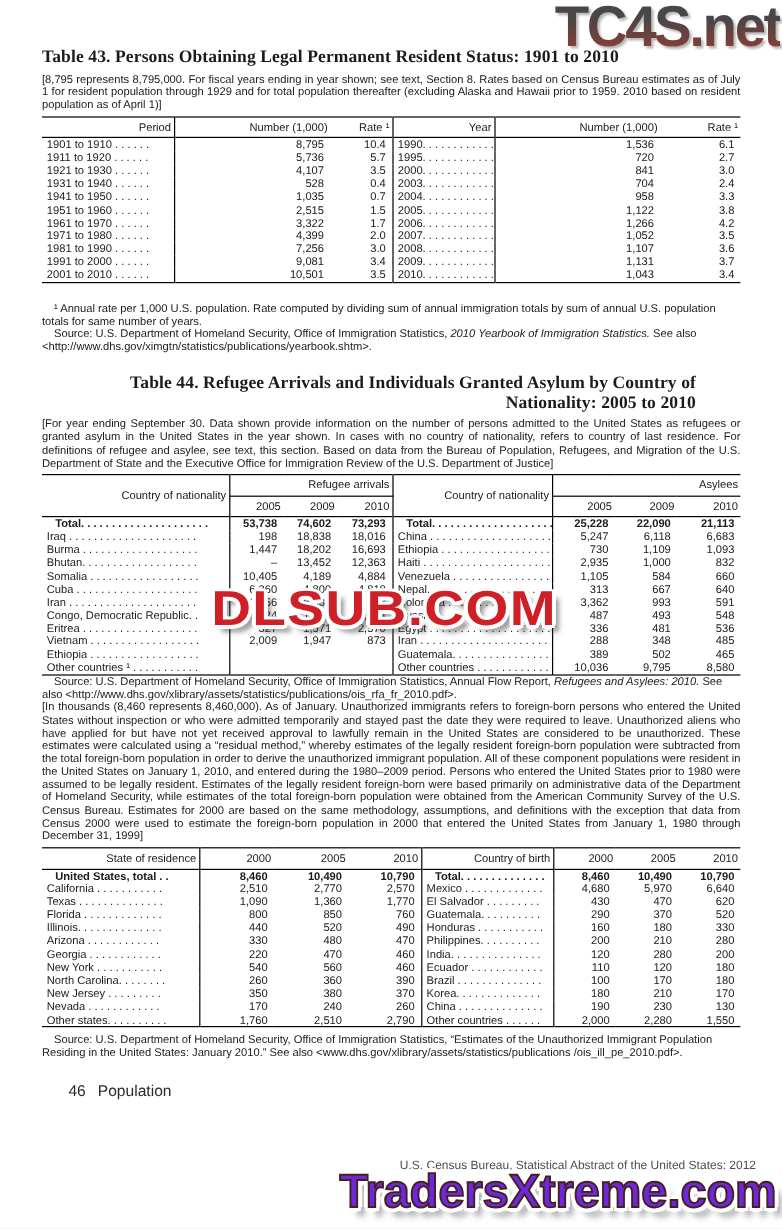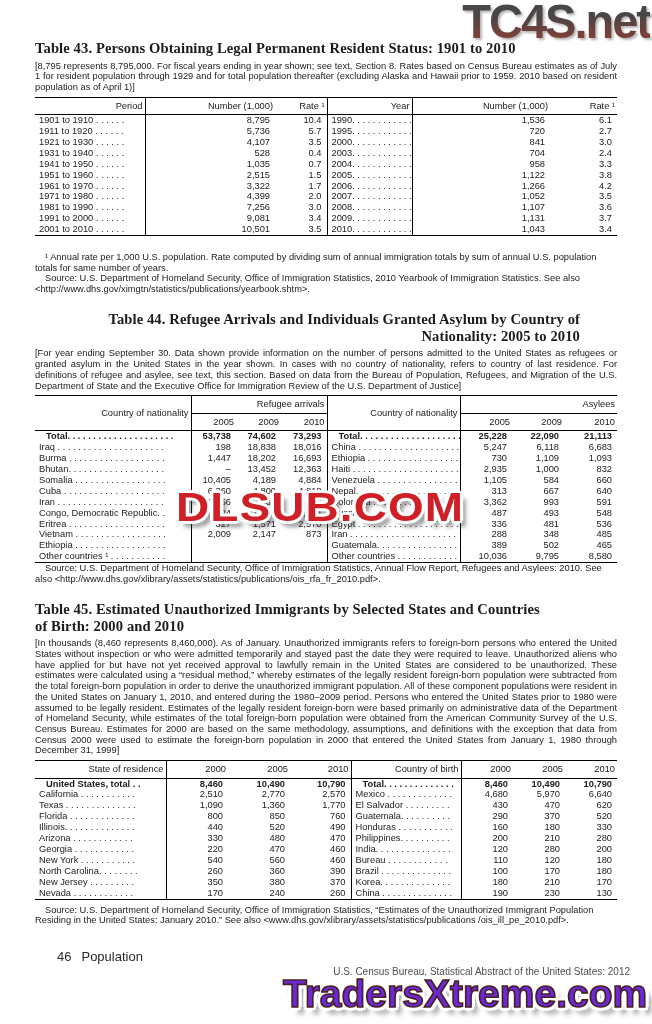--- a/index.html
+++ b/index.html
@@ -25,21 +25,21 @@
 
   .t43 td:nth-child(1),.t43 td:nth-child(3),.t43 td:nth-child(4){border-right:1px solid #000;}
   .t43 td:nth-child(1),.t43 td:nth-child(4){text-align:left;}
   .t8 td:nth-child(1),.t8 td:nth-child(4),.t8 td:nth-child(5){border-right:1px solid #000;}
   .t8 td:nth-child(1),.t8 td:nth-child(5){text-align:left;}
   th.bR{border-right:1px solid #000;}
   th.spanner{border-bottom:1px solid #000;padding-left:30px;}
 
   .footnote,.source{font-size:9.3px;line-height:10.6px;margin:0;text-indent:10px;}
   .fn-block{margin-top:16px;margin-bottom:0;}
-  .source .it{margin-top:19px;}
+  .source .it{font-style:italic;margin-top:19px;}
   .sp1{margin-top:5px;}
   .gap-sec{margin-top:17px;}
 
   
   .wm{position:absolute;font-weight:bold;z-index:9;pointer-events:none;}
   .wm-top{top:-6px;right:2px;font-size:47px;letter-spacing:-2px;
           font-family:"Liberation Sans",sans-serif;
           background:linear-gradient(#4b474b 0%,#4a4547 40%,#7e4038 78%,#c4938a 100%);
           -webkit-background-clip:text;background-clip:text;color:transparent;
           filter:drop-shadow(2px 2px 1px rgba(120,120,120,.55));
@@ -50,21 +50,21 @@
             -2px -2px 0 #fff, 2px -2px 0 #fff, -2px 2px 0 #fff, 2px 2px 0 #fff,
             -3px 0 0 #fff, 3px 0 0 #fff, 0 -3px 0 #fff, 0 3px 0 #fff,
             5px 6px 4px rgba(60,60,60,.55);}
   .wm-bot{top:972px;left:283px;font-size:39px;letter-spacing:0px;color:#6d28d9;
           -webkit-text-stroke:1.6px #46201f;
           text-shadow:
             -3px -3px 0 #fff, 3px -3px 0 #fff, -3px 3px 0 #fff, 3px 3px 0 #fff,
             -4px 0 0 #fff, 4px 0 0 #fff, 0 -4px 0 #fff, 0 4px 0 #fff,
             6px 7px 5px rgba(90,90,90,.6);}
 
-  .page-footer-left{position:absolute;left:57px;top:949px;font-size:13px;color:#2a2a2a;}
+  .page-footer-left{position:absolute;left:57px;top:901px;font-size:13px;color:#2a2a2a;}
   .page-footer-left .num{margin-right:10px;}
   .page-footer-right{position:absolute;right:22px;top:966px;font-size:10px;color:#4e4e4e;}
 </style>
 </head>
 <body>
 
 <div class="page">
   <div class="content">
 
     <h2 class="tbl-title w-t43">Table 43. Persons Obtaining Legal Permanent Resident Status: 1901 to 2010</h2>
@@ -301,21 +301,21 @@
             <td>1,571</td>
             <td>2,570</td>
             <td class="lblcell">Egypt . . . . . . . . . . . . . . . . . . . .</td>
             <td>336</td>
             <td>481</td>
             <td>536</td>
           </tr>
           <tr>
             <td class="lblcell">Vietnam . . . . . . . . . . . . . . . . . .</td>
             <td>2,009</td>
-            <td>2,147</td>
+            <td>1,947</td>
             <td>873</td>
             <td class="lblcell">Iran  . . . . . . . . . . . . . . . . . . . . .</td>
             <td>288</td>
             <td>348</td>
             <td>485</td>
           </tr>
           <tr>
             <td class="lblcell">Ethiopia . . . . . . . . . . . . . . . . . .</td>
             <td></td>
             <td></td>
@@ -333,21 +333,20 @@
             <td class="lblcell">Other countries . . . . . . . . . . . .</td>
             <td>10,036</td>
             <td>9,795</td>
             <td>8,580</td>
           </tr>
         </tbody>
     </table>
 
     <p class="source"><span>Source: U.S. Department of Homeland Security, Office of Immigration Statistics, Annual Flow Report, </span><span class="it">Refugees and Asylees: 2010.</span><span> See also &lt;http://www.dhs.gov/xlibrary/assets/statistics/publications/ois_rfa_fr_2010.pdf&gt;.</span></p>
 
-    <h2 class="tbl-title w-t45 gap-sec">Table 45. Estimated Unauthorized Immigrants by Selected States and Countries of Birth: 2000 and 2010</h2>
     <p class="note">[In thousands (8,460 represents 8,460,000). As of January. Unauthorized immigrants refers to foreign-born persons who entered the United States without inspection or who were admitted temporarily and stayed past the date they were required to leave. Unauthorized aliens who have applied for but have not yet received approval to lawfully remain in the United States are considered to be unauthorized. These estimates were calculated using a “residual method,” whereby estimates of the legally resident foreign-born population were subtracted from the total foreign-born population in order to derive the unauthorized immigrant population. All of these component populations were resident in the United States on January 1, 2010, and entered during the 1980–2009 period. Persons who entered the United States prior to 1980 were assumed to be legally resident. Estimates of the legally resident foreign-born were based primarily on administrative data of the Department of Homeland Security, while estimates of the total foreign-born population were obtained from the American Community Survey of the U.S. Census Bureau. Estimates for 2000 are based on the same methodology, assumptions, and definitions with the exception that data from Census 2000 were used to estimate the foreign-born population in 2000 that entered the United States from January 1, 1980 through December 31, 1999]</p>
 
     <table class="t8">
       <colgroup>
         <col style="width:131px">
           <col style="width:62px">
           <col style="width:62px">
           <col style="width:61px">
         <col style="width:110px">
           <col style="width:52px">
@@ -435,21 +434,21 @@
             <td class="lblcell">India. . . . . . . . . . . . . . .</td>
             <td>120</td>
             <td>280</td>
             <td>200</td>
           </tr>
           <tr>
             <td class="lblcell">New York . . . . . . . . . . .</td>
             <td>540</td>
             <td>560</td>
             <td>460</td>
-            <td class="lblcell">Bureau . . . . . . . . . . . .</td>
+            <td class="lblcell">Ecuador . . . . . . . . . . . .</td>
             <td>110</td>
             <td>120</td>
             <td>180</td>
           </tr>
           <tr>
             <td class="lblcell">North Carolina. . . . . . . .</td>
             <td>260</td>
             <td>360</td>
             <td>390</td>
             <td class="lblcell">Brazil  . . . . . . . . . . . . . .</td>
@@ -470,20 +469,30 @@
           <tr>
             <td class="lblcell">Nevada  . . . . . . . . . . . .</td>
             <td>170</td>
             <td>240</td>
             <td>260</td>
             <td class="lblcell">China . . . . . . . . . . . . . .</td>
             <td>190</td>
             <td>230</td>
             <td>130</td>
           </tr>
+          <tr>
+            <td class="lblcell">Other states. . . . . . . . . .</td>
+            <td>1,760</td>
+            <td>2,510</td>
+            <td>2,790</td>
+            <td class="lblcell">Other countries  . . . . . .</td>
+            <td>2,000</td>
+            <td>2,280</td>
+            <td>1,550</td>
+          </tr>
         </tbody>
     </table>
 
     <p class="source sp1">Source: U.S. Department of Homeland Security, Office of Immigration Statistics, “Estimates of the Unauthorized Immigrant Population Residing in the United States: January 2010.” See also &lt;www.dhs.gov/xlibrary/assets/statistics/publications /ois_ill_pe_2010.pdf&gt;.</p>
   </div>
 
   <div class="page-footer-left">
     <span class="num">46</span><span>Population</span>
   </div>
   <div class="page-footer-right">U.S. Census Bureau, Statistical Abstract of the United States: 2012</div>

